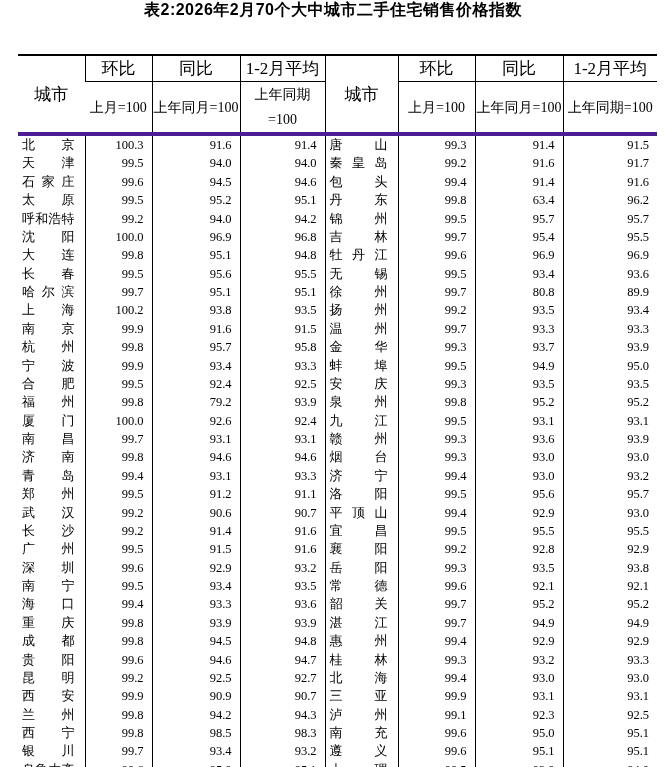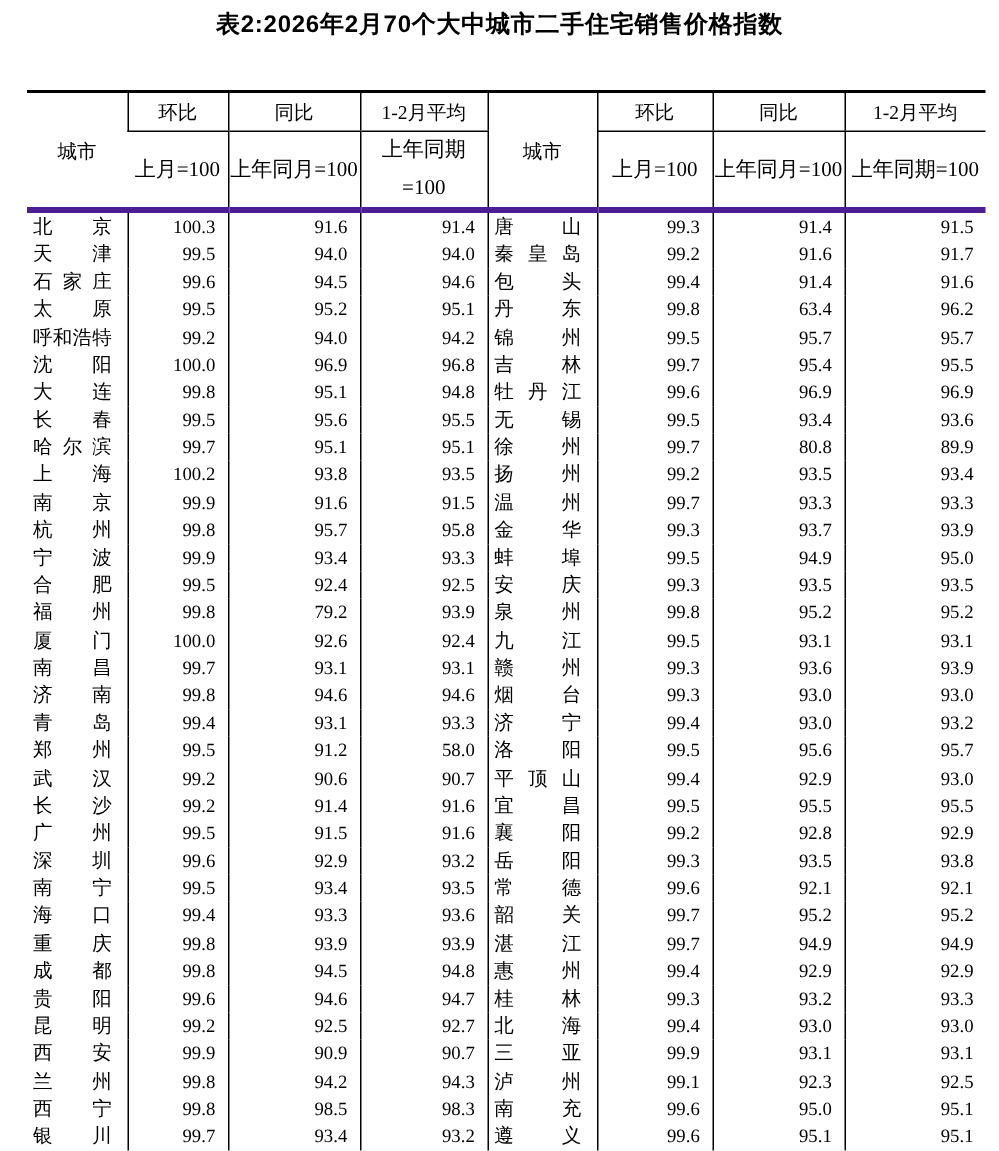--- a/index.html
+++ b/index.html
@@ -12,21 +12,20 @@
     font-family: "Liberation Serif", "DejaVu Serif", serif;
     color: #000000;
   }
   .page {
     position: relative;
     width: 666px;
     height: 767px;
   }
   .title {
     margin: 0;
-    padding-top: 6px;
     text-align: center;
     font-family: "Liberation Sans", "DejaVu Sans", sans-serif;
     font-weight: bold;
     font-size: 16px;
     letter-spacing: 0.5px;
   }
   table.idx {
     border-collapse: collapse;
     table-layout: fixed;
     margin-left: 18px;
@@ -38,21 +37,21 @@
   th, td {
     border-left: 1px solid #000;
     padding: 0;
     font-weight: normal;
     overflow: hidden;
   }
   th:first-child, td:first-child { border-left: none; }
   thead th {
     text-align: center;
     vertical-align: middle;
-    font-size: 13px;
+    font-size: 17px;
     height: 25px;
     line-height: 25px;
   }
   thead tr.sub th {
     font-size: 14px;
   }
   thead tr.main th.split { border-bottom: 1px solid #000; }
   tbody tr:first-child td { border-top: 4px solid #4c1d95; }
   tbody td {
     height: 18.37px;
@@ -296,21 +295,21 @@
           <td class="num">93.3</td>
           <td class="city">济宁</td>
           <td class="num">99.4</td>
           <td class="num">93.0</td>
           <td class="num">93.2</td>
         </tr>
         <tr>
           <td class="city">郑州</td>
           <td class="num">99.5</td>
           <td class="num">91.2</td>
-          <td class="num">58.0</td>
+          <td class="num">91.1</td>
           <td class="city">洛阳</td>
           <td class="num">99.5</td>
           <td class="num">95.6</td>
           <td class="num">95.7</td>
         </tr>
         <tr>
           <td class="city">武汉</td>
           <td class="num">99.2</td>
           <td class="num">90.6</td>
           <td class="num">90.7</td>

